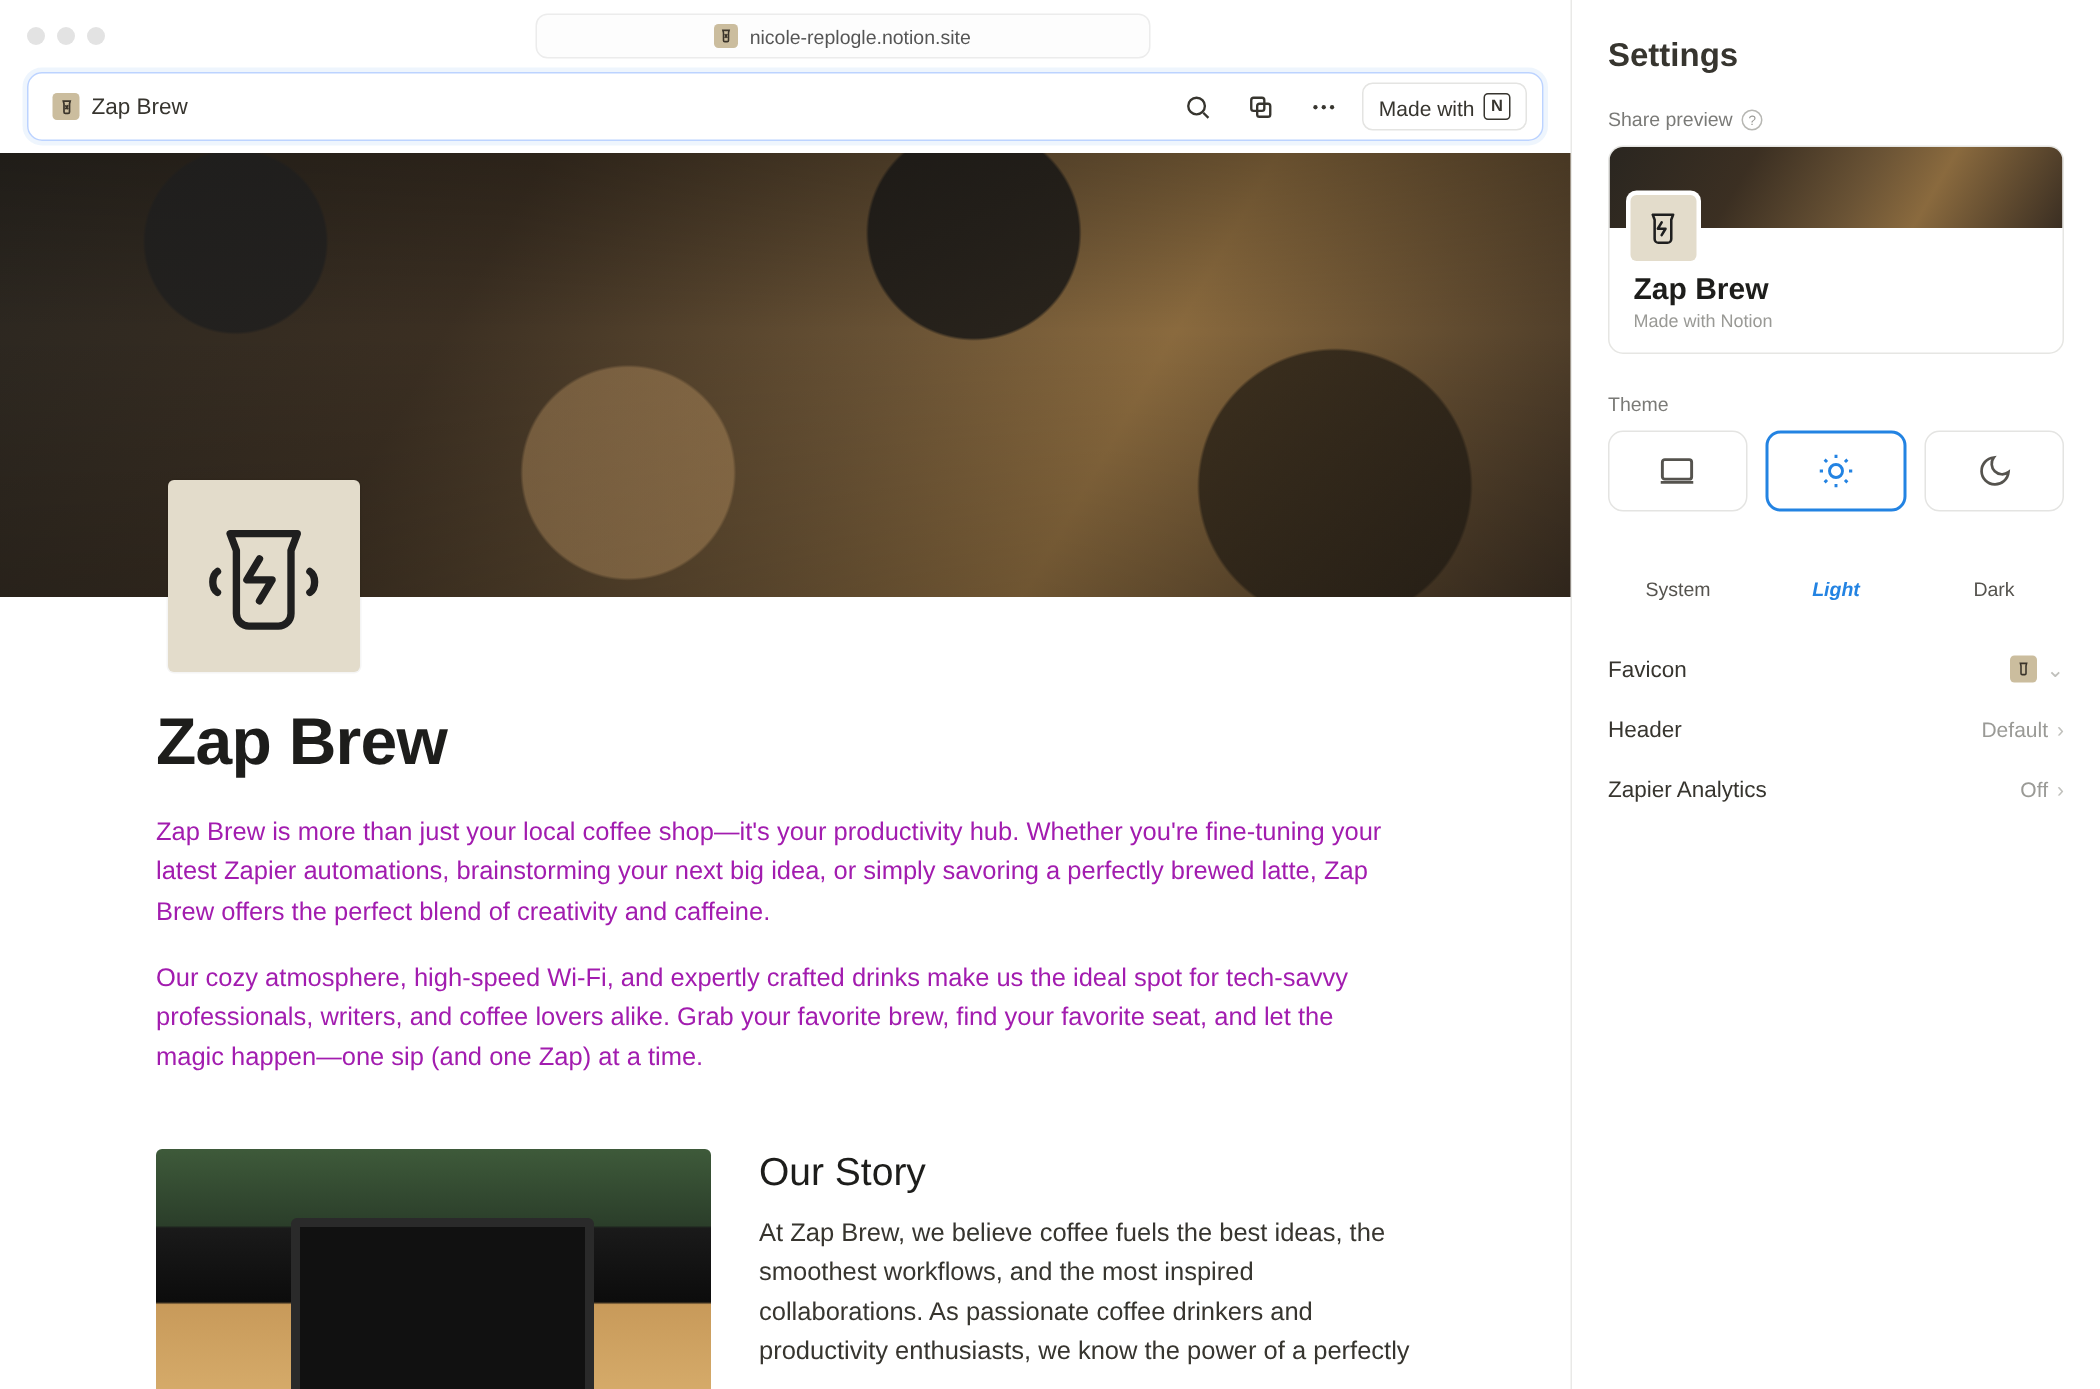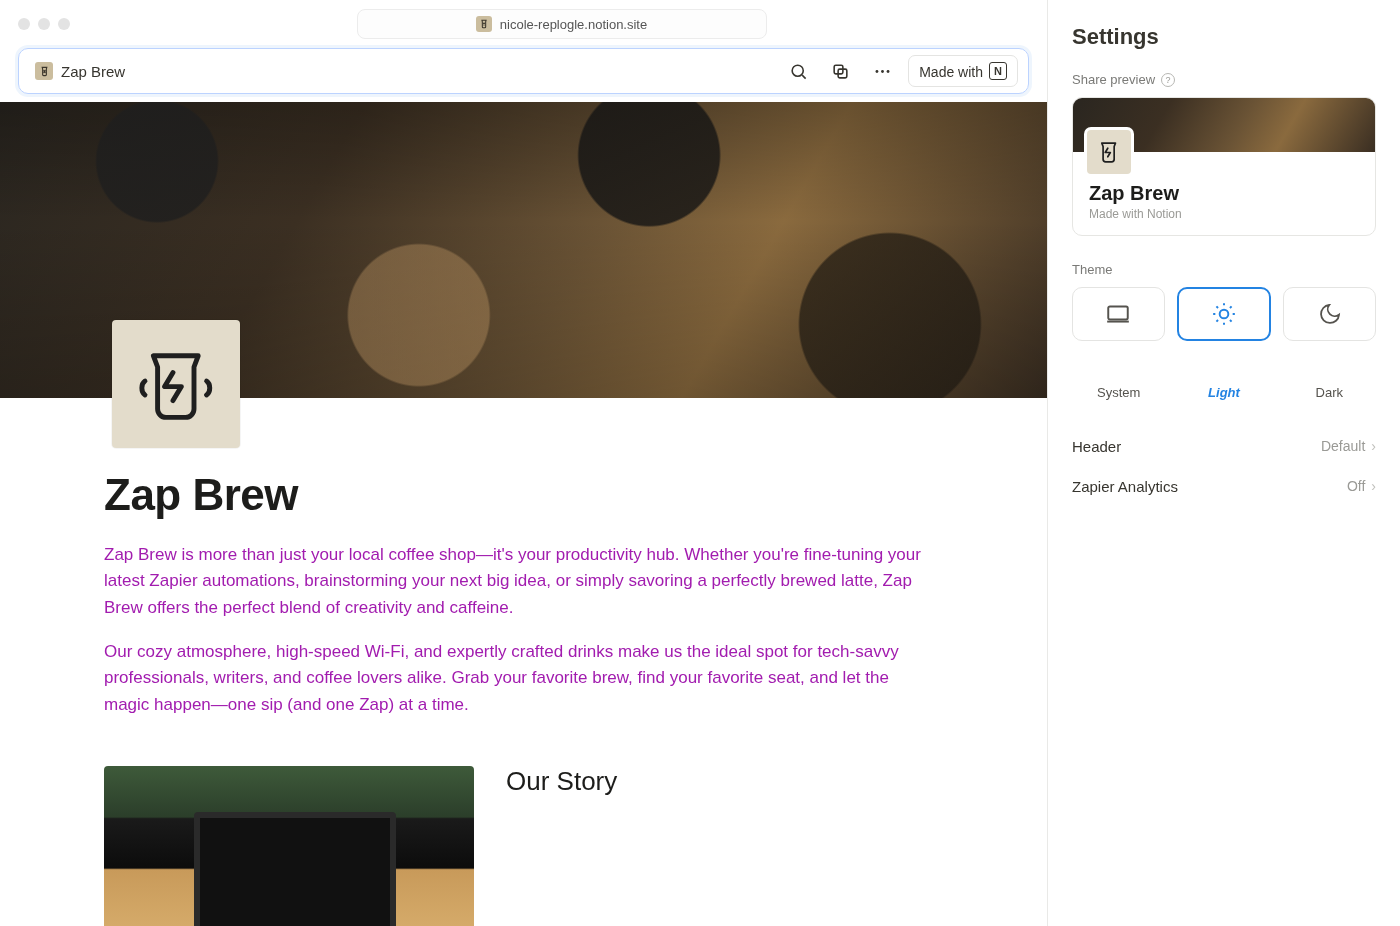--- a/index.html
+++ b/index.html
@@ -255,20 +255,21 @@
 
       <h1 class="page-title">Zap Brew</h1>
 
       <p class="para">Zap Brew is more than just your local coffee shop—it's your productivity hub. Whether you're fine-tuning your latest Zapier automations, brainstorming your next big idea, or simply savoring a perfectly brewed latte, Zap Brew offers the perfect blend of creativity and caffeine.</p>
       <p class="para">Our cozy atmosphere, high-speed Wi-Fi, and expertly crafted drinks make us the ideal spot for tech-savvy professionals, writers, and coffee lovers alike. Grab your favorite brew, find your favorite seat, and let the magic happen—one sip (and one Zap) at a time.</p>
 
       <div class="story-row">
         <div class="story-img"></div>
         <div class="story-col">
           <h2 class="story-h">Our Story</h2>
+          <p class="story-p">At Zap Brew, we believe coffee fuels the best ideas, the smoothest workflows, and the most inspired collaborations. As passionate coffee drinkers and productivity enthusiasts, we know the power of a perfectly</p>
         </div>
       </div>
     </div>
   </div>
 </div>
 
 <div class="sidebar">
   <div class="sb-title">Settings</div>
 
   <div class="sb-label">
@@ -313,20 +314,31 @@
         </svg>
     </div>
   </div>
   <div class="theme-labels">
     <span>System</span>
     <span class="active">Light</span>
     <span>Dark</span>
   </div>
 
   <div class="sb-row">
+    <span>Favicon</span>
+    <span class="val">
+      <span class="mini-fav">
+        <svg viewBox="0 0 24 24" width="10" height="10" stroke="#3a342a" stroke-width="2.5" fill="none">
+            <path d="M7 3h10l-1 4v12a2 2 0 0 1-2 2H10a2 2 0 0 1-2-2V7z"></path>
+          </svg>
+      </span>
+      <span class="chev">⌄</span>
+    </span>
+  </div>
+  <div class="sb-row">
     <span>Header</span>
     <span class="val">
       <span>Default</span>
       <span class="chev">›</span>
     </span>
   </div>
   <div class="sb-row">
     <span>Zapier Analytics</span>
     <span class="val">
       <span>Off</span>

